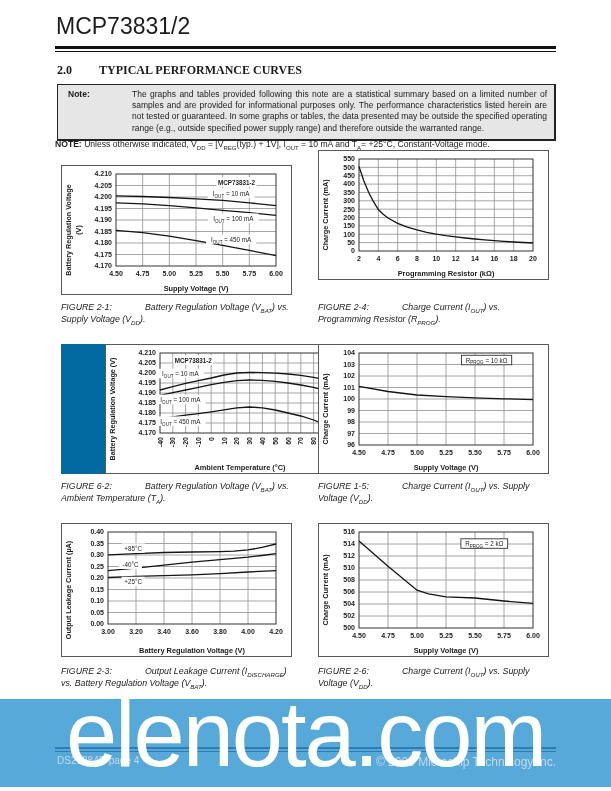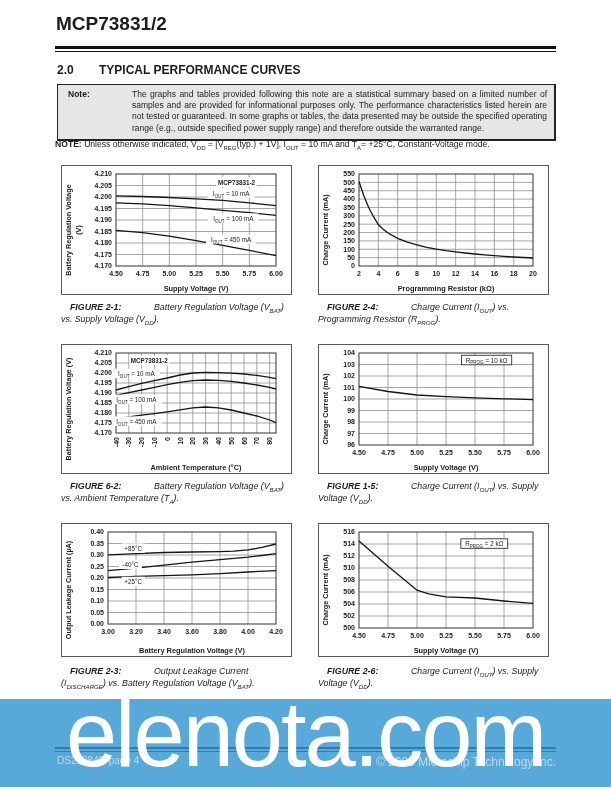--- a/index.html
+++ b/index.html
@@ -1,39 +1,39 @@
 <!DOCTYPE html>
 <html><head>
 <meta charset="utf-8">
 <style>
   html,body{margin:0;padding:0;}
   body{
     width:611px;height:791px;position:relative;background:#ffffff;
     font-family:"Liberation Sans",sans-serif;color:#1c1c1c;overflow:hidden;
   }
   .abs{position:absolute;}
-  .doc-title{left:56px;top:13px;font-size:19px;font-weight:bold;letter-spacing:0;}
+  .doc-title{left:56px;top:13px;font-size:23px;font-weight:normal;letter-spacing:0;}
   .rule-a{left:55px;top:46px;width:501px;height:3px;background:#111;}
   .rule-b{left:55px;top:51px;width:501px;height:1px;background:#111;}
-  .section-heading{left:57px;top:63px;font-size:12px;font-weight:bold;}
+  .section-heading{left:57px;top:63px;font-size:12px;font-weight:bold;font-family:Liberation Serif, serif;}
   .section-heading .num{display:inline-block;width:42px;}
   .note-box{
     left:57px;top:84px;width:499px;box-sizing:border-box;
     background:#e6e6e6;border:1px solid #222;border-right-width:2px;border-bottom-width:2px;
     padding:4px 7px 5px 10px;display:flex;font-size:8.5px;line-height:1.32;
   }
   .note-box .note-label{font-weight:bold;width:40px;flex:none;}
   .note-box .note-text{flex:1;text-align:justify;margin-left:24px;}
   .cond-note{left:55px;top:139px;width:501px;font-size:8.6px;}
   .cond-note b{font-weight:bold;}
   sub{font-size:0.7em;line-height:0;}
   .fig-frame{background:#0369a1;}
   .fig-frame svg{display:block;border:1px solid #5a5a5a;background:#fff;}
   .caption{width:232px;font-size:8.8px;font-style:italic;line-height:11.5px;}
-  .caption .fig-label{font-weight:bold;display:inline-block;width:84px;margin-left:9px;}
+  .caption .fig-label{font-weight:normal;display:inline-block;width:84px;}
   svg text{font-family:"Liberation Sans",sans-serif;fill:#1c1c1c;}
   .banner{left:0;top:699px;width:611px;height:88px;background:#57a9da;z-index:5;}
   .footer-rule-a{left:55px;top:747px;width:501px;height:2px;background:#2d7cb2;z-index:6;}
   .footer-rule-b{left:55px;top:751px;width:501px;height:1px;background:#2d7cb2;z-index:6;}
   .footer-left{left:57px;top:755px;font-size:10px;color:#c2d9ec;z-index:6;}
   .footer-right{right:55px;top:755px;font-size:12px;color:#c2d9ec;z-index:6;text-align:right;}
   .watermark{
     left:0;right:0;top:686px;text-align:center;z-index:7;color:#ffffff;
     font-size:92px;line-height:96px;letter-spacing:-2px;font-weight:normal;white-space:nowrap;
   }
@@ -99,21 +99,21 @@
       <text x="107.33333333333333" y="109.5" text-anchor="middle" font-size="7" font-weight="bold">5.00</text>
       <text x="134" y="109.5" text-anchor="middle" font-size="7" font-weight="bold">5.25</text>
       <text x="160.66666666666666" y="109.5" text-anchor="middle" font-size="7" font-weight="bold">5.50</text>
       <text x="187.33333333333334" y="109.5" text-anchor="middle" font-size="7" font-weight="bold">5.75</text>
       <text x="214" y="109.5" text-anchor="middle" font-size="7" font-weight="bold">6.00</text>
       <text x="134" y="124.5" text-anchor="middle" font-size="7.4" font-weight="bold">Supply Voltage (V)</text>
       <text x="9" y="64" text-anchor="middle" font-size="7.2" font-weight="bold" transform="rotate(-90 9 64)">Battery Regulation Voltage</text>
       <text x="19" y="64" text-anchor="middle" font-size="7.2" font-weight="bold" transform="rotate(-90 19 64)">(V)</text>
     </svg>
   </div>
-<div class="abs fig-frame" style="left:318px;top:165px;">
+<div class="abs fig-frame" style="left:318px;top:150px;">
     <svg width="229" height="128">
       <line x1="59.33333333333333" y1="8" x2="59.33333333333333" y2="100" stroke="#8f8f8f" stroke-width="0.8"></line>
       <line x1="78.66666666666666" y1="8" x2="78.66666666666666" y2="100" stroke="#8f8f8f" stroke-width="0.8"></line>
       <line x1="98" y1="8" x2="98" y2="100" stroke="#8f8f8f" stroke-width="0.8"></line>
       <line x1="117.33333333333333" y1="8" x2="117.33333333333333" y2="100" stroke="#8f8f8f" stroke-width="0.8"></line>
       <line x1="136.66666666666669" y1="8" x2="136.66666666666669" y2="100" stroke="#8f8f8f" stroke-width="0.8"></line>
       <line x1="156" y1="8" x2="156" y2="100" stroke="#8f8f8f" stroke-width="0.8"></line>
       <line x1="175.33333333333334" y1="8" x2="175.33333333333334" y2="100" stroke="#8f8f8f" stroke-width="0.8"></line>
       <line x1="194.66666666666666" y1="8" x2="194.66666666666666" y2="100" stroke="#8f8f8f" stroke-width="0.8"></line>
       <line x1="40" y1="91.63636363636364" x2="214" y2="91.63636363636364" stroke="#8f8f8f" stroke-width="0.8"></line>
@@ -147,21 +147,21 @@
       <text x="117.33333333333333" y="109.5" text-anchor="middle" font-size="7" font-weight="bold">10</text>
       <text x="136.66666666666669" y="109.5" text-anchor="middle" font-size="7" font-weight="bold">12</text>
       <text x="156" y="109.5" text-anchor="middle" font-size="7" font-weight="bold">14</text>
       <text x="175.33333333333334" y="109.5" text-anchor="middle" font-size="7" font-weight="bold">16</text>
       <text x="194.66666666666666" y="109.5" text-anchor="middle" font-size="7" font-weight="bold">18</text>
       <text x="214" y="109.5" text-anchor="middle" font-size="7" font-weight="bold">20</text>
       <text x="127" y="124.5" text-anchor="middle" font-size="7.4" font-weight="bold">Programming Resistor (kΩ)</text>
       <text x="9" y="64" text-anchor="middle" font-size="7.2" font-weight="bold" transform="rotate(-90 9 64)">Charge Current (mA)</text>
     </svg>
   </div>
-<div class="abs fig-frame" style="left:61px;top:344px;">
+<div class="abs fig-frame" style="left:61px;top:344px;padding-left:44px;">
     <svg width="229" height="128">
       <line x1="66.8" y1="8" x2="66.8" y2="88" stroke="#8f8f8f" stroke-width="0.8"></line>
       <line x1="79.6" y1="8" x2="79.6" y2="88" stroke="#8f8f8f" stroke-width="0.8"></line>
       <line x1="92.4" y1="8" x2="92.4" y2="88" stroke="#8f8f8f" stroke-width="0.8"></line>
       <line x1="105.2" y1="8" x2="105.2" y2="88" stroke="#8f8f8f" stroke-width="0.8"></line>
       <line x1="118" y1="8" x2="118" y2="88" stroke="#8f8f8f" stroke-width="0.8"></line>
       <line x1="130.8" y1="8" x2="130.8" y2="88" stroke="#8f8f8f" stroke-width="0.8"></line>
       <line x1="143.60000000000002" y1="8" x2="143.60000000000002" y2="88" stroke="#8f8f8f" stroke-width="0.8"></line>
       <line x1="156.4" y1="8" x2="156.4" y2="88" stroke="#8f8f8f" stroke-width="0.8"></line>
       <line x1="169.2" y1="8" x2="169.2" y2="88" stroke="#8f8f8f" stroke-width="0.8"></line>

